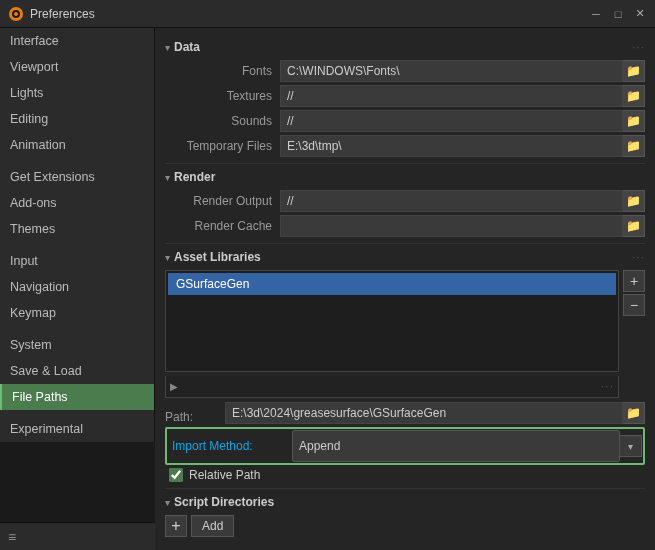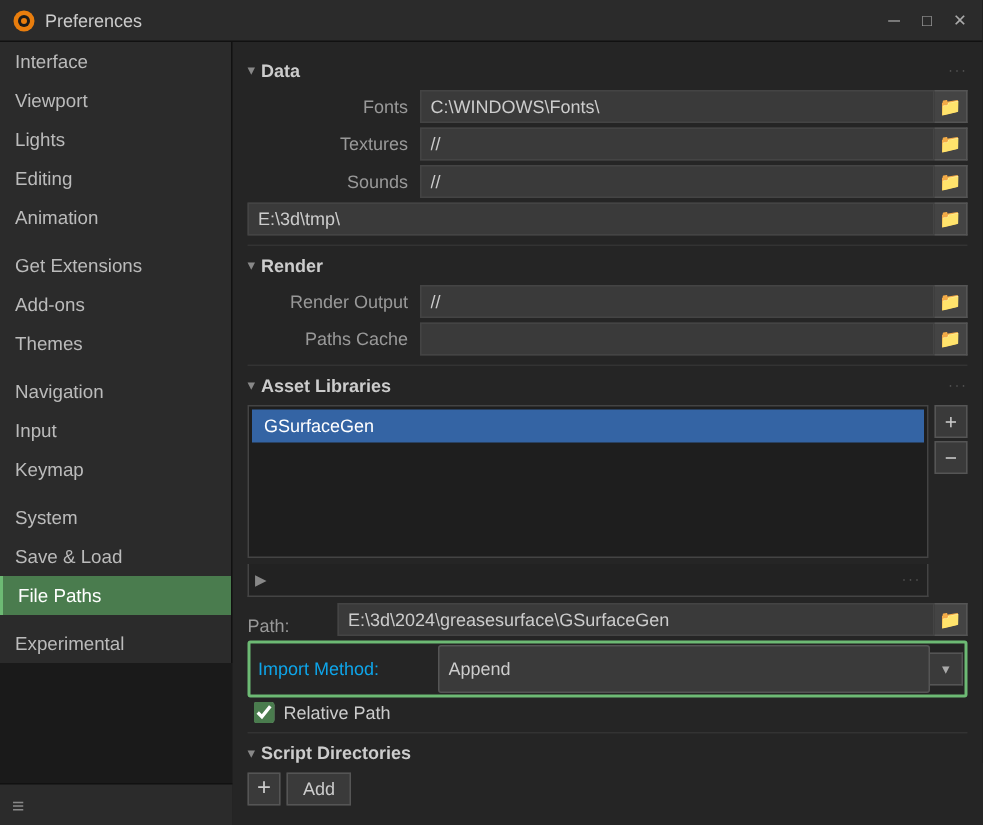--- a/index.html
+++ b/index.html
@@ -386,22 +386,22 @@
       <div class="sidebar-item">Interface</div>
       <div class="sidebar-item">Viewport</div>
       <div class="sidebar-item">Lights</div>
       <div class="sidebar-item">Editing</div>
       <div class="sidebar-item">Animation</div>
       <div class="sidebar-spacer"></div>
       <div class="sidebar-item">Get Extensions</div>
       <div class="sidebar-item">Add-ons</div>
       <div class="sidebar-item">Themes</div>
       <div class="sidebar-spacer"></div>
+      <div class="sidebar-item">Input</div>
       <div class="sidebar-item">Navigation</div>
-      <div class="sidebar-item">Input</div>
       <div class="sidebar-item">Keymap</div>
       <div class="sidebar-spacer"></div>
       <div class="sidebar-item">System</div>
       <div class="sidebar-item">Save &amp; Load</div>
       <div class="sidebar-item active">File Paths</div>
       <div class="sidebar-spacer"></div>
       <div class="sidebar-item">Experimental</div>
     </div>
     <div class="bottom-bar">
       <span class="hamburger-btn">≡</span>
@@ -434,20 +434,21 @@
 
     <div class="form-row">
       <span class="form-label">Sounds</span>
       <div class="form-input-wrapper">
         <input class="form-input-field" type="text" value="//" style="">
         <div class="folder-btn">📁</div>
       </div>
     </div>
 
     <div class="form-row">
+      <span class="form-label">Temporary Files</span>
       <div class="form-input-wrapper">
         <input class="form-input-field" type="text" value="E:\3d\tmp\" style="">
         <div class="folder-btn">📁</div>
       </div>
     </div>
 
     <div class="section-divider"></div>
 
     <div class="section-header">
       <span class="arrow">▾</span>
@@ -456,21 +457,21 @@
 
     <div class="form-row">
       <span class="form-label">Render Output</span>
       <div class="form-input-wrapper">
         <input class="form-input-field" type="text" value="//" style="">
         <div class="folder-btn">📁</div>
       </div>
     </div>
 
     <div class="form-row">
-      <span class="form-label">Paths Cache</span>
+      <span class="form-label">Render Cache</span>
       <div class="form-input-wrapper">
         <input class="form-input-field" type="text" value="" style="">
         <div class="folder-btn">📁</div>
       </div>
     </div>
 
     <div class="section-divider"></div>
 
     <div class="section-header">
       <span class="arrow">▾</span>

